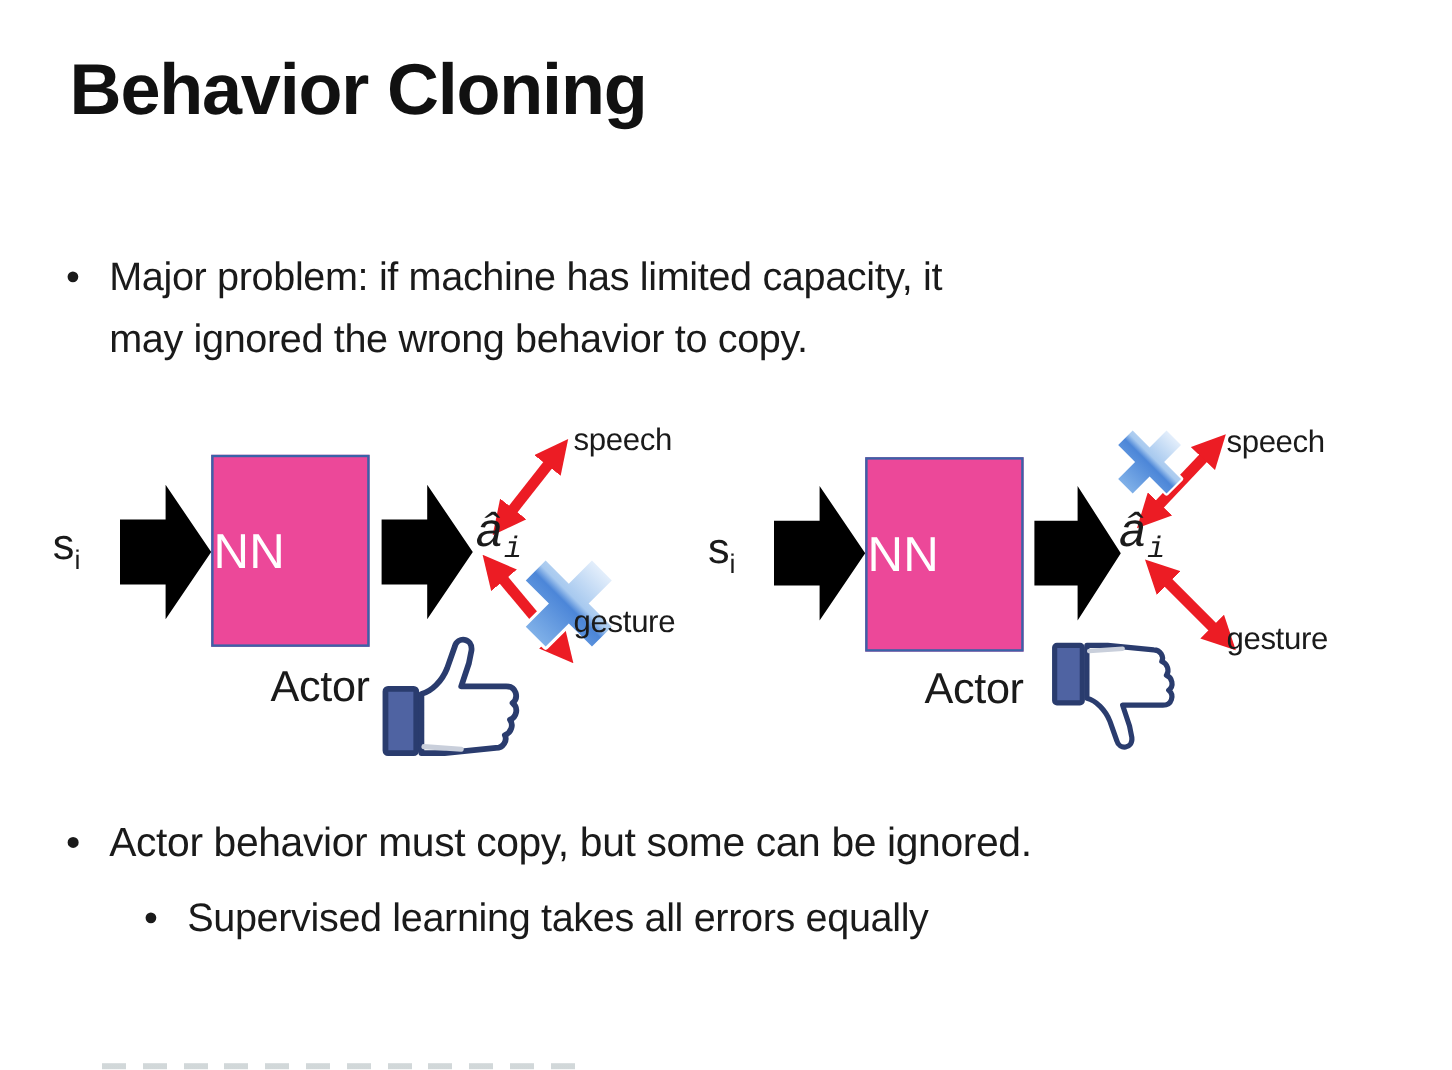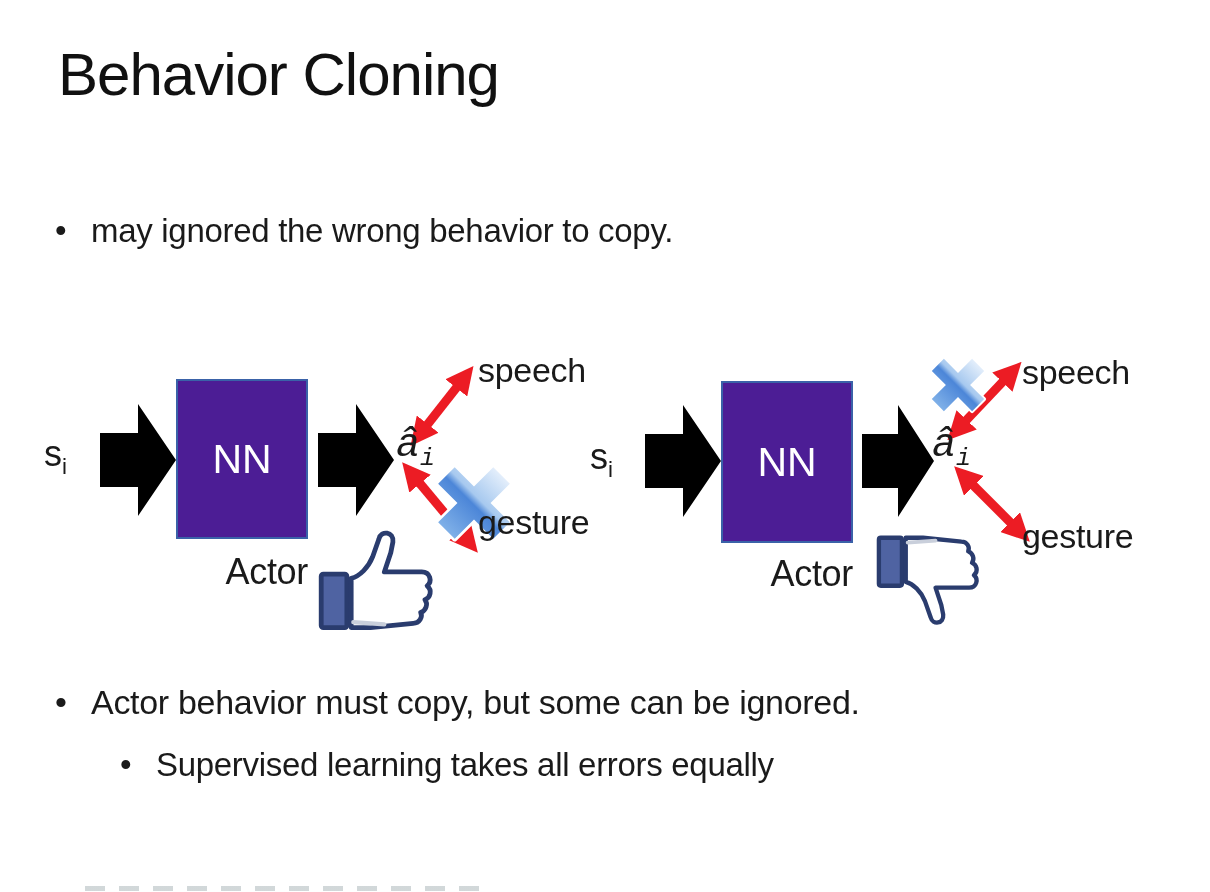--- a/index.html
+++ b/index.html
@@ -9,46 +9,46 @@
     background:#ffffff;
     overflow:hidden;
     font-family:"Liberation Sans", sans-serif;
     color:#1a1a1a;
   }
   .abs{position:absolute;}
   .title{
     left:58px;top:40px;
     font-size:60px;
     letter-spacing:-1px;
-    font-weight:400;
+    font-weight:700;
     color:#111;
     white-space:nowrap;
   }
   .bullet{
     display:flex;
     align-items:flex-start;
     font-size:33px;
     letter-spacing:-0.3px;
     line-height:1.55;
   }
   .bullet .marker{width:36px;flex:0 0 36px;}
   .bullet .bline{display:block;white-space:nowrap;}
   .b1{left:55px;top:205px;}
   .b2{left:55px;top:676px;font-size:34px;}
   .b2sub{left:120px;top:739px;font-size:33px;}
   .nn-box{
-    background:#4c1d95;
+    background:#ec4899;
     border:2px solid #3A62A8;
     box-sizing:border-box;
-    display:flex;align-items:center;justify-content:center;
+    display:flex;align-items:center;
   }
   .nn-box .nn-text{color:#ffffff;font-size:41px;letter-spacing:0;}
   .nnL{left:176px;top:379px;width:132px;height:160px;}
   .nnR{left:721px;top:381px;width:132px;height:162px;}
-  .dlabel{font-size:34px;letter-spacing:-0.3px;white-space:nowrap;}
+  .dlabel{font-size:26px;letter-spacing:-0.3px;white-space:nowrap;}
   .actor{width:132px;text-align:right;font-size:36px;}
   .actorL{left:176px;top:551px;}
   .actorR{left:721px;top:553px;}
   .sin{font-size:36px;}
   .sin sub,.aout sub{font-size:0.62em;}
   .siL{left:44px;top:433px;}
   .siR{left:590px;top:436px;}
   .aout{
     font-family:Liberation Mono, monospace;
     font-style:italic;
@@ -70,20 +70,21 @@
 </head>
 <body>
 
 <div class="slide">
 
   <div class="abs title">Behavior Cloning</div>
 
   <div class="abs bullet b1">
     <span class="marker">•</span>
     <span>
+      <span class="bline">Major problem: if machine has limited capacity, it</span>
       <span class="bline">may ignored the wrong behavior to copy.</span>
     </span>
   </div>
 
   <div class="abs nn-box nnL">
     <span class="nn-text">NN</span>
   </div>
   <div class="abs nn-box nnR">
     <span class="nn-text">NN</span>
   </div>

